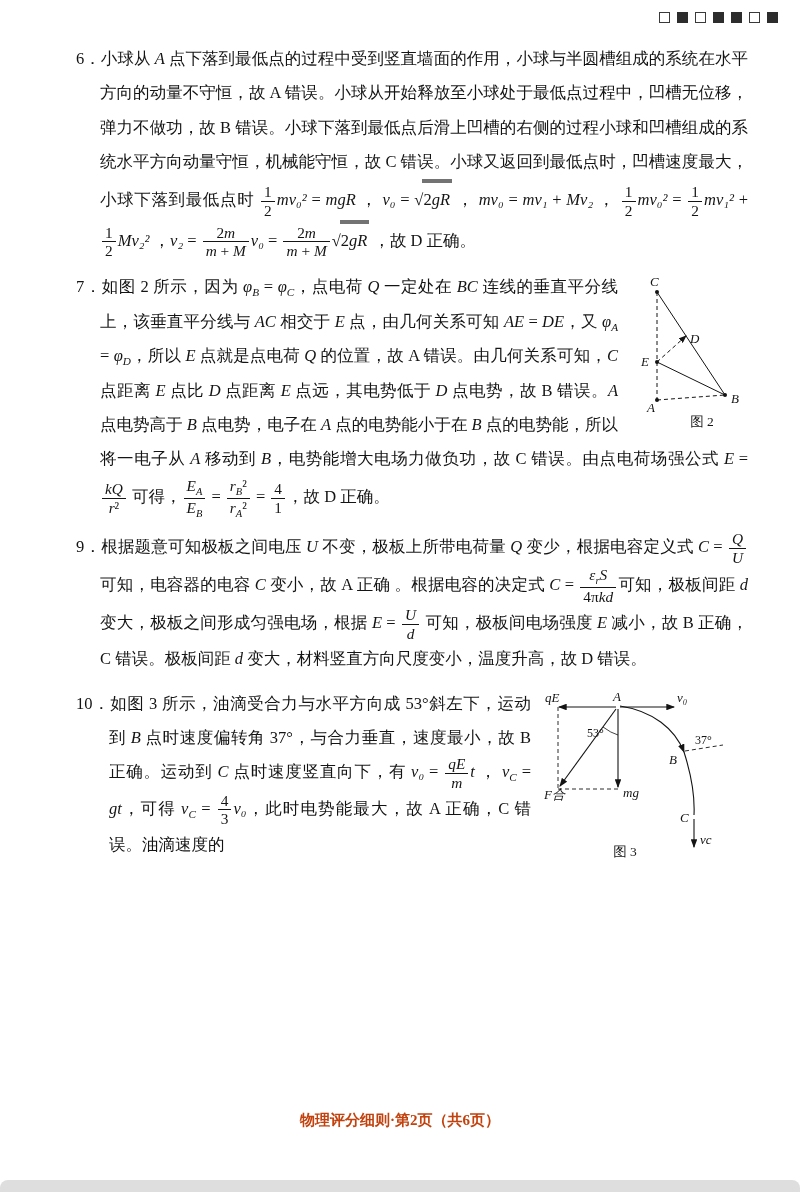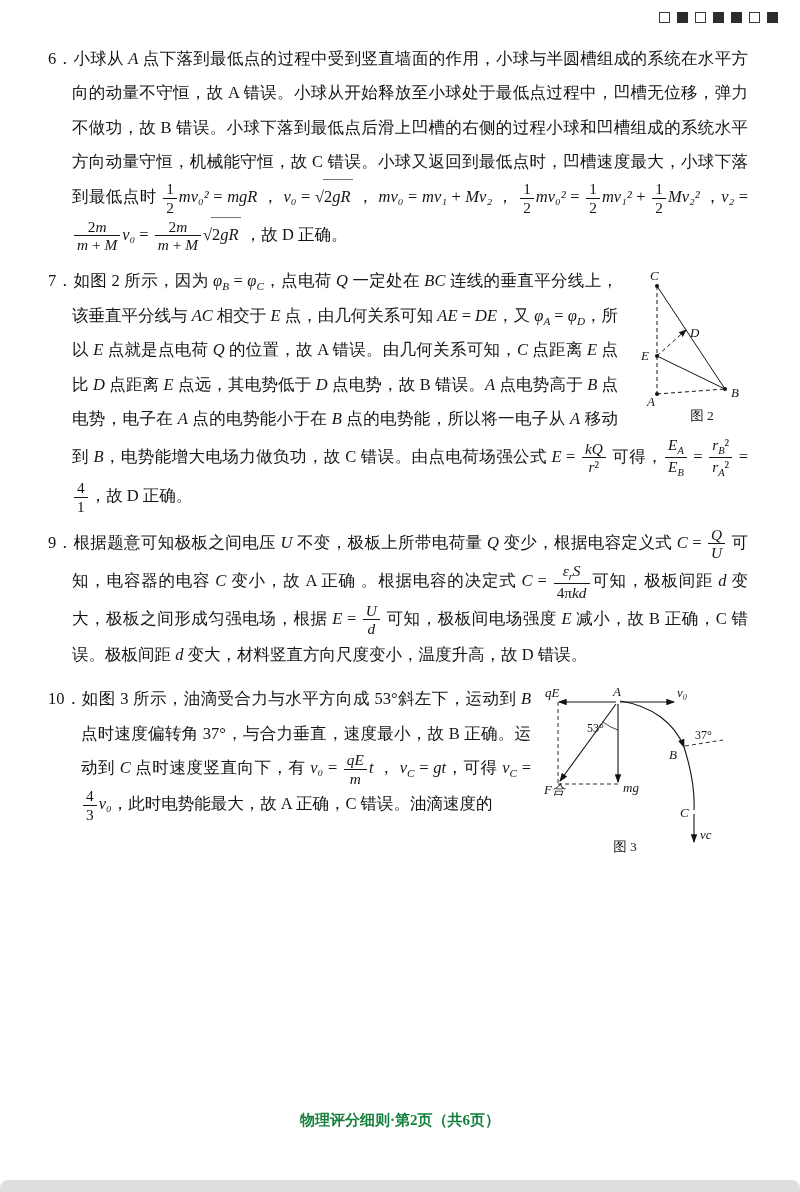--- a/index.html
+++ b/index.html
@@ -2,47 +2,47 @@
 <html><head>
 <meta charset="utf-8">
 <style>
   html,body{margin:0;padding:0;}
   body{
     width:800px;height:1192px;overflow:hidden;position:relative;
     background:#ffffff;color:#141414;
     font-family:"Liberation Serif","DejaVu Serif",serif;
     font-size:16.5px;
   }
-  .page{padding:42px 52px 0 48px;}
+  .page{padding:42px 52px 0 76px;}
   
   .marks{position:absolute;top:12px;right:22px;display:flex;gap:7px;}
   .sq{width:11px;height:11px;border:1.5px solid #3a3a3a;box-sizing:border-box;background:#fff;}
   .sq.f{background:#2d2d2d;border-color:#2d2d2d;}
   
   p.item{margin:0 0 10px 0;padding-left:24px;text-indent:-24px;
          text-align:justify;line-height:2.08;}
   p.item.n10{padding-left:33px;text-indent:-33px;margin-bottom:0;}
   .num{white-space:nowrap;}
   i.var{font-style:italic;}
   sub{font-size:0.68em;}
   .frac{display:inline-block;vertical-align:middle;text-align:center;
         line-height:1.15;font-size:0.93em;margin:0 2px;text-indent:0;}
   .frac .fnum{display:block;border-bottom:1px solid #141414;padding:0 3px;}
   .frac .fden{display:block;padding:0 3px;}
   .sqrt{display:inline-block;white-space:nowrap;text-indent:0;}
   .sqrt .rad{display:inline-block;margin-right:-1px;}
-  .sqrt .rcd{display:inline-block;border-top:1px solid #737373;padding:0 2px 0 1px;}
+  .sqrt .rcd{display:inline-block;border-top:4px solid #737373;padding:0 2px 0 1px;}
   
   .fig{float:right;text-indent:0;margin:2px 0 4px 12px;}
   .fig svg{display:block;}
   svg text{font-family:"Liberation Serif","DejaVu Serif",serif;fill:#141414;}
   svg text.it{font-style:italic;}
   
   .footer{position:absolute;left:0;bottom:62px;width:100%;text-align:center;
-          font-weight:bold;font-size:15px;color:#15803d;}
+          font-weight:bold;font-size:15px;color:#c2410c;}
   .viewer-bar{position:absolute;left:0;bottom:0;width:100%;height:12px;
           background:#dededе;background:#dedede;border-radius:8px 8px 0 0;}
 </style>
 </head>
 <body>
 
 <div class="marks">
     <span class="sq"></span>
     <span class="sq f"></span>
     <span class="sq"></span>

